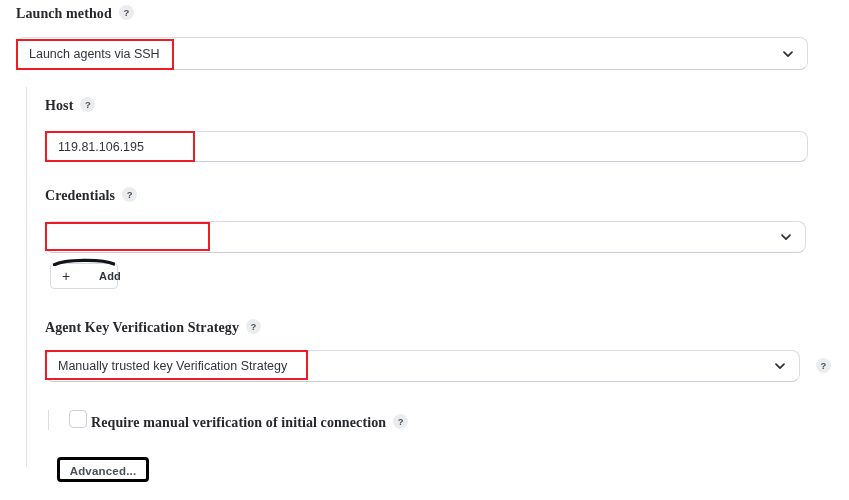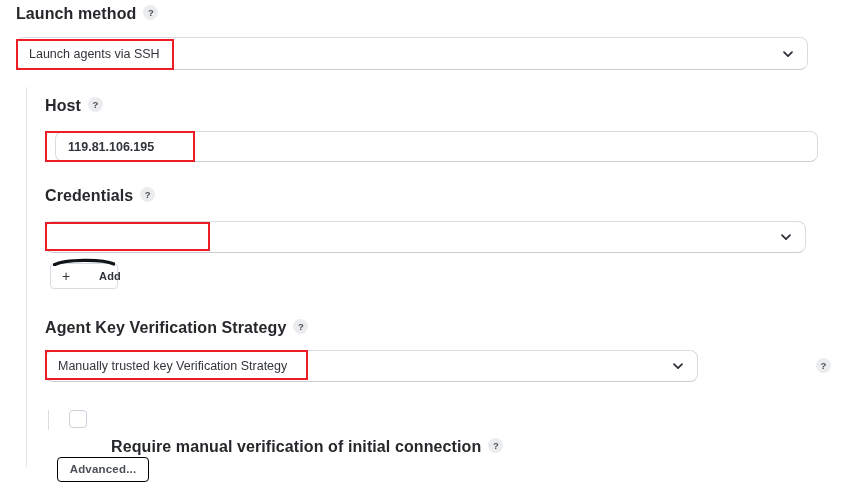--- a/index.html
+++ b/index.html
@@ -12,26 +12,27 @@
     background: #ffffff;
     font-family: "Liberation Sans", sans-serif;
     color: #1f2329;
     overflow: hidden;
     position: relative;
     -webkit-font-smoothing: antialiased;
   }
 
   
   .field-label {
-    font-size: 16px;
+    font-size: 14px;
     font-weight: bold;
     color: #26282c;
     letter-spacing: 0.1px;
     display: inline-block;
     vertical-align: middle;
+    font-family: Liberation Serif, serif;
   }
   .help-icon {
     display: inline-block;
     vertical-align: middle;
     width: 15px;
     height: 15px;
     border-radius: 50%;
     background: #ebecee;
     color: #4a4f57;
     font-size: 9.5px;
@@ -82,21 +83,21 @@
   #section-rule {
     position: absolute;
     left: 26px;
     top: 87px;
     width: 1px;
     height: 380px;
     background: #e3e5e9;
   }
 
   #host-label { position: absolute; left: 45px; top: 96px; }
-  #host-input { left: 55px; top: 131px; width: 763px; height: 31px; font-weight: bold; }
+  #host-input { left: 45px; top: 131px; width: 763px; height: 31px; }
 
   #credentials-label { position: absolute; left: 45px; top: 186px; }
   #credentials-select { left: 45px; top: 221px; width: 761px; height: 32px; }
 
   #add-button {
     position: absolute;
     left: 50px; top: 263px;
     width: 68px; height: 26px;
     box-sizing: border-box;
     background: #ffffff;
@@ -125,21 +126,21 @@
   #add-button-stroke {
     position: absolute;
     left: 53px; top: 258px;
     width: 62px; height: 8px;
     overflow: hidden;
     pointer-events: none;
   }
   #add-button-stroke svg { display:block; }
 
   #hostkey-label { position: absolute; left: 45px; top: 318px; }
-  #hostkey-select { left: 45px; top: 350px; width: 653px; height: 32px; }
+  #hostkey-select { left: 45px; top: 350px; width: 755px; height: 32px; }
   #hostkey-help {
     position: absolute;
     left: 816px; top: 358px;
     margin-left: 0;
   }
 
   
   #checkbox-divider {
     position: absolute;
     left: 48px; top: 410px;
@@ -150,30 +151,30 @@
     position: absolute;
     left: 69px; top: 410px;
     width: 18px; height: 18px;
     box-sizing: border-box;
     background: #ffffff;
     border: 1.5px solid #ccd1d9;
     border-radius: 4px;
   }
   #require-label {
     position: absolute;
-    left: 111px; top: 413px; margin-top: 24px;
+    left: 91px; top: 413px;
   }
 
   #advanced-button {
     position: absolute;
     left: 57px; top: 457px;
     width: 92px; height: 25px;
     box-sizing: border-box;
     background: #ffffff;
-    border: 1px solid #000000;
+    border: 3px solid #000000;
     border-radius: 4px;
     font-size: 11.5px;
     font-weight: bold;
     color: #4a4f58;
     text-align: center;
     line-height: 23px;
     letter-spacing: 0.2px;
   }
 
   

